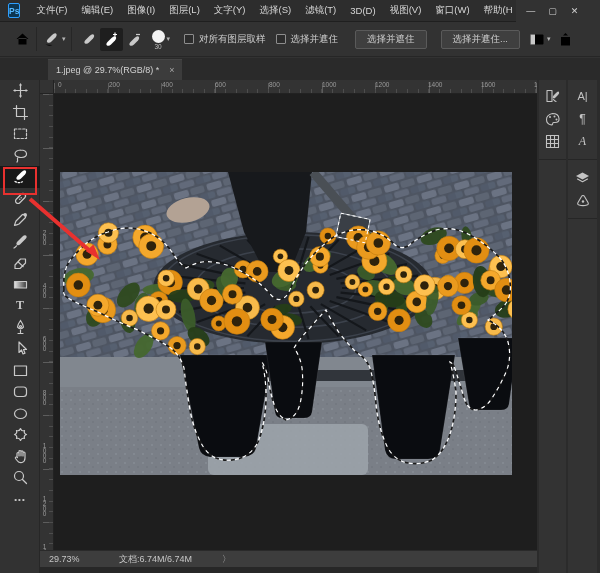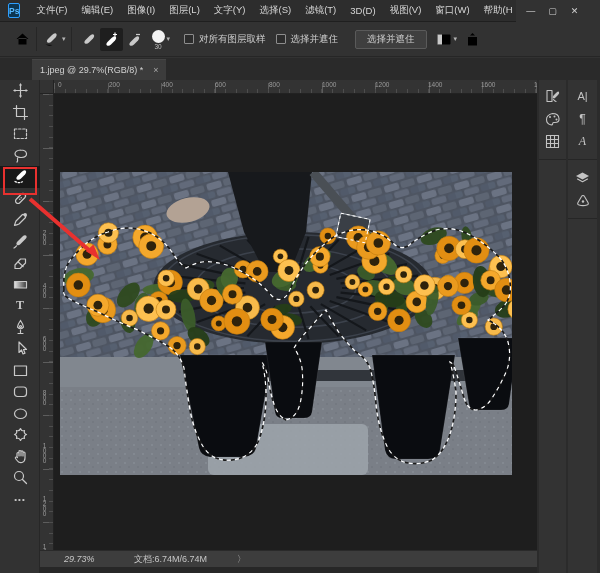--- a/index.html
+++ b/index.html
@@ -25,21 +25,21 @@
   .chk { width:10px; height:10px; border:1px solid #8d8d8d; background:#2c2c2c; border-radius:1px; margin-right:5px; flex:none;}
   .chk-label { margin-right:10px; white-space:nowrap;}
   .opt-btn { height:19px; padding:0 11px; background:#3f3f3f; border:1px solid #5a5a5a; border-radius:2px;
     display:flex; align-items:center; white-space:nowrap; margin:0 7px; flex:none;}
   #brush-size-wrap { display:flex; align-items:center; flex:none; margin:0 6px; }
   #brush-circle-col { display:flex; flex-direction:column; align-items:center; }
   #brush-circle { width:13px; height:13px; border-radius:50%; background:#f2f2f2; }
   #brush-size-num { font-size:6.5px; color:#bdbdbd; margin-top:1px; line-height:5px;}
   
   #tabbar { left:0; top:58px; width:600px; height:22px; background:#2a2a2a; display:flex; align-items:flex-end;}
-  #doc-tab { margin-left:32px; height:21px; background:#3c3c3c; color:#d2d2d2; font-size:9px;
+  #doc-tab { margin-left:48px; height:21px; background:#3c3c3c; color:#d2d2d2; font-size:9px;
     display:flex; align-items:center; padding:0 8px; border-top:1px solid #454545;}
   #tab-close { margin-left:10px; color:#a5a5a5; font-size:9px;}
   
   #toolbar { left:0; top:80px; width:40px; height:493px; background:#323232; border-right:1px solid #272727;}
   .tool { width:40px; height:21.5px; display:flex; align-items:center; justify-content:center;}
   .tool svg { stroke:#c9c9c9; fill:none; stroke-width:1.2; stroke-linecap:round; stroke-linejoin:round;}
   .tool.active { background:#191919; }
   .tool.active svg { stroke:#ffffff; }
   .tfill { fill:#c9c9c9; stroke:none; }
   .tool.active .tfill { fill:#fff; }
@@ -67,21 +67,21 @@
   #pcol2 { left:31px; width:29px; }
   .picon { width:100%; height:23px; display:flex; align-items:center; justify-content:center; color:#c3c3c3;}
   .picon svg { stroke:#c3c3c3; fill:none; stroke-width:1.1; stroke-linecap:round; stroke-linejoin:round;}
   .pfill { fill:#c3c3c3; stroke:none;}
   .psep { width:100%; height:1px; background:#262626; margin:6px 0;}
   #char-icon { font-size:11px; } #para-icon { font-size:12px; }
   #glyphs-icon { font-size:12px; font-family:"Liberation Serif",serif; font-style:italic;}
   
   #statusbar { left:40px; top:550px; width:497px; height:17px; background:#3d3d3d; display:flex; align-items:center;
     color:#c6c6c6; font-size:9px; border-top:1px solid #2a2a2a;}
-  #status-zoom { margin-left:24px; width:70px;font-style:italic;}
+  #status-zoom { margin-left:9px; width:70px;}
   #status-doc { }
   #status-chevron { margin-left:30px; color:#b0b0b0;}
   #below-status { left:40px; top:567px; width:497px; height:6px; background:#272727;}
   
   #red-box { left:3px; top:167px; width:34px; height:28px; border:2px solid #e8312f; z-index:20;}
   #arrow-svg { left:0; top:0; width:600px; height:573px; z-index:19; pointer-events:none;}
 </style>
 </head>
 <body>
 
@@ -142,20 +142,21 @@
       <div id="brush-circle"></div>
       <div id="brush-size-num">30</div>
     </div>
     <span class="caret">▾</span>
   </div>
   <div class="chk" style="margin-left:8px"></div>
   <div class="chk-label">对所有图层取样</div>
   <div class="chk"></div>
   <div class="chk-label">选择并遮住</div>
   <div class="opt-btn">选择并遮住</div>
+  <div class="opt-btn">选择并遮住...</div>
   <div class="opt-ic" style="margin-left:2px">
     <svg width="16" height="13" viewBox="0 0 16 13">
         <rect x="1.5" y="1.5" width="13" height="10" rx="1"></rect>
         <rect class="tfill" x="1.5" y="1.5" width="4.5" height="10"></rect>
       </svg>
     <span class="caret">▾</span>
   </div>
   <div class="opt-ic" style="margin-left:8px">
     <svg width="15" height="15" viewBox="0 0 15 15">
         <path d="M5 5 H3 V13.5 H12 V5 H10 M7.5 1.5 V9 M5 3.5 L7.5 1 L10 3.5"></path>

